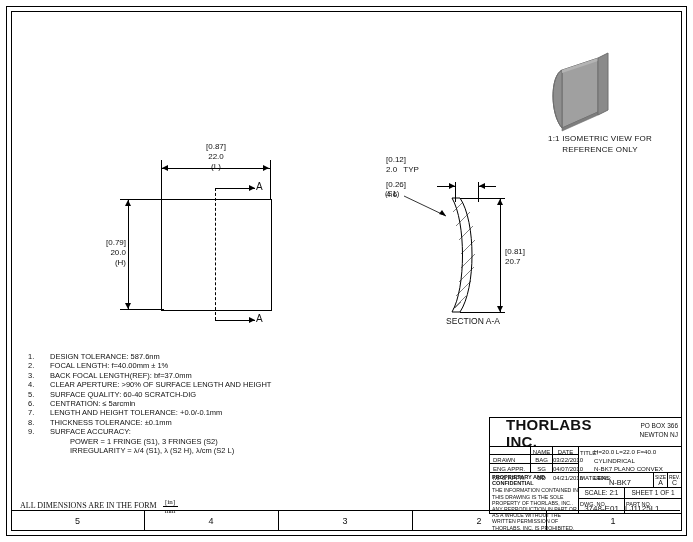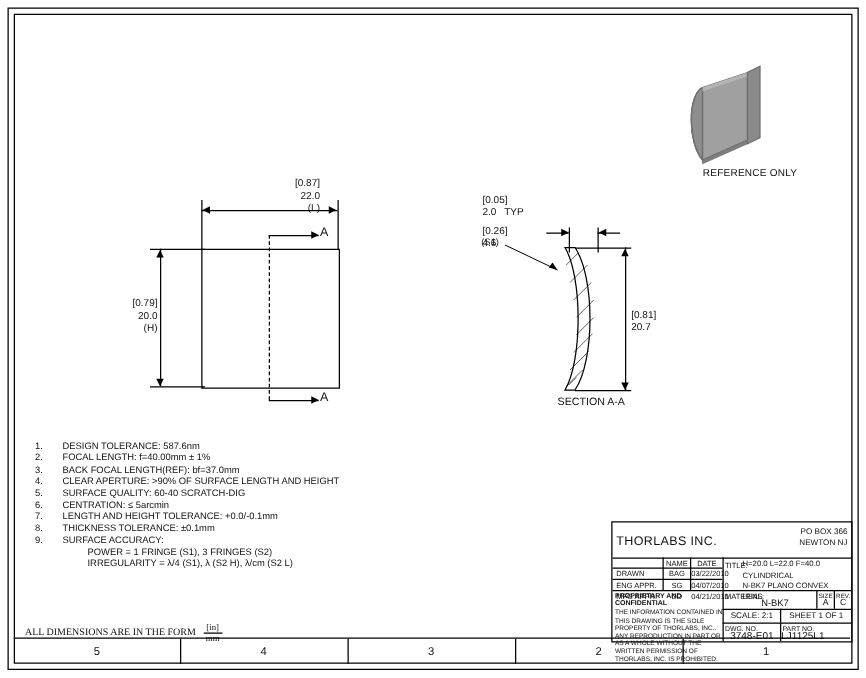--- a/index.html
+++ b/index.html
@@ -46,21 +46,21 @@
   
   .front-rect{
     position:absolute;left:161px;top:199px;width:109px;height:110px;
     border:1px solid #000;background:#fff;
   }
   .centerline{
     position:absolute;left:215px;top:188px;height:132px;width:0;
     border-left:1px dashed #000;
   }
 
-  .dimtext{font-size:8px;line-height:10px;text-align:right;}
+  .dimtext{font-size:8px;line-height:10px;text-align:center;}
   .small{font-size:7.5px;}
 
   
   .hline{position:absolute;height:0;border-top:1px solid #000;}
   .vline{position:absolute;width:0;border-left:1px solid #000;}
 
   .arrowL,.arrowR,.arrowU,.arrowD{position:absolute;width:0;height:0;}
   .arrowL{border-top:3px solid transparent;border-bottom:3px solid transparent;border-right:6px solid #000;}
   .arrowR{border-top:3px solid transparent;border-bottom:3px solid transparent;border-left:6px solid #000;}
   .arrowU{border-left:3px solid transparent;border-right:3px solid transparent;border-bottom:6px solid #000;}
@@ -88,23 +88,23 @@
   .frac .top{border-bottom:1px solid #000;display:block;padding:0 2px;}
   .frac .bot{display:block;padding:0 2px;}
 
   
   .tb{
     position:absolute;left:489px;top:417px;width:191px;height:95px;
     border:1px solid #000;font-size:6px;
   }
   .tb .line{position:absolute;background:#000;}
   .tb-brand{
-    position:absolute;left:3px;top:2px;width:120px;height:26px;
+    position:absolute;left:16px;top:2px;width:120px;height:26px;
     font-family:"Liberation Sans", sans-serif;
-    font-size:10px;font-weight:normal;letter-spacing:.3px;
+    font-size:15px;font-weight:bold;letter-spacing:.3px;
     display:flex;align-items:center;
   }
   .tb-addr{
     position:absolute;left:124px;top:3px;width:64px;
     font-size:6.5px;line-height:9px;text-align:right;padding-right:3px;
   }
   .cell{position:absolute;font-size:6px;line-height:8px;}
   .cellc{position:absolute;font-size:6px;line-height:8px;text-align:center;}
   .prop{
     position:absolute;left:2px;top:56px;width:86px;
@@ -125,20 +125,21 @@
 
       <polygon points="26,20 62,8 62,62 26,78" fill="#a0a0a0" stroke="#6e6e6e" stroke-width="1"></polygon>
       <path d="M26,20 C14,26 14,64 26,78 L26,20 Z" fill="#8e8e8e" stroke="#6e6e6e" stroke-width="1"></path>
       <path d="M26,20 C14,26 14,64 26,78" fill="none" stroke="#6e6e6e" stroke-width="1"></path>
       <polygon points="26,20 62,8 62,11 26,23" fill="#b4b4b4" stroke="none"></polygon>
       <polygon points="26,78 62,62 62,65 26,81" fill="#7e7e7e" stroke="#6e6e6e" stroke-width="0.6"></polygon>
       <polygon points="62,8 62,65 72,60 72,3" fill="#8a8a8a" stroke="#6e6e6e" stroke-width="1"></polygon>
     </svg>
   </div>
   <div class="iso-caption">
+    <div>1:1 ISOMETRIC VIEW FOR</div>
     <div>REFERENCE ONLY</div>
   </div>
 
   <div class="front-rect"></div>
   <div class="centerline"></div>
 
   <div class="vline" style="left:161px;top:160px;height:40px;"></div>
   <div class="vline" style="left:270px;top:160px;height:40px;"></div>
   <div class="hline" style="left:161px;top:168px;width:109px;"></div>
   <div class="arrowL" style="left:162px;top:165px;"></div>
@@ -196,21 +197,21 @@
   <div class="small" style="position:absolute;left:385px;top:189px;">(S1)</div>
 
   <div class="vline" style="left:455px;top:182px;height:20px;"></div>
   <div class="vline" style="left:478px;top:182px;height:20px;"></div>
   <div class="hline" style="left:437px;top:186px;width:18px;"></div>
   <div class="arrowR" style="left:449px;top:183px;"></div>
   <div class="hline" style="left:478px;top:186px;width:18px;"></div>
   <div class="arrowL" style="left:479px;top:183px;"></div>
 
   <div class="dimtext" style="position:absolute;left:386px;top:155px;width:46px;text-align:left;">
-    <div>[0.05]</div>
+    <div>[0.12]</div>
     <div style="white-space:nowrap;">
       <span>2.0</span>
       <span style="margin-left:4px;">TYP</span>
     </div>
   </div>
 
   <div class="dimtext" style="position:absolute;left:386px;top:180px;width:46px;text-align:left;">
     <div>[0.26]</div>
     <div>4.6</div>
   </div>

